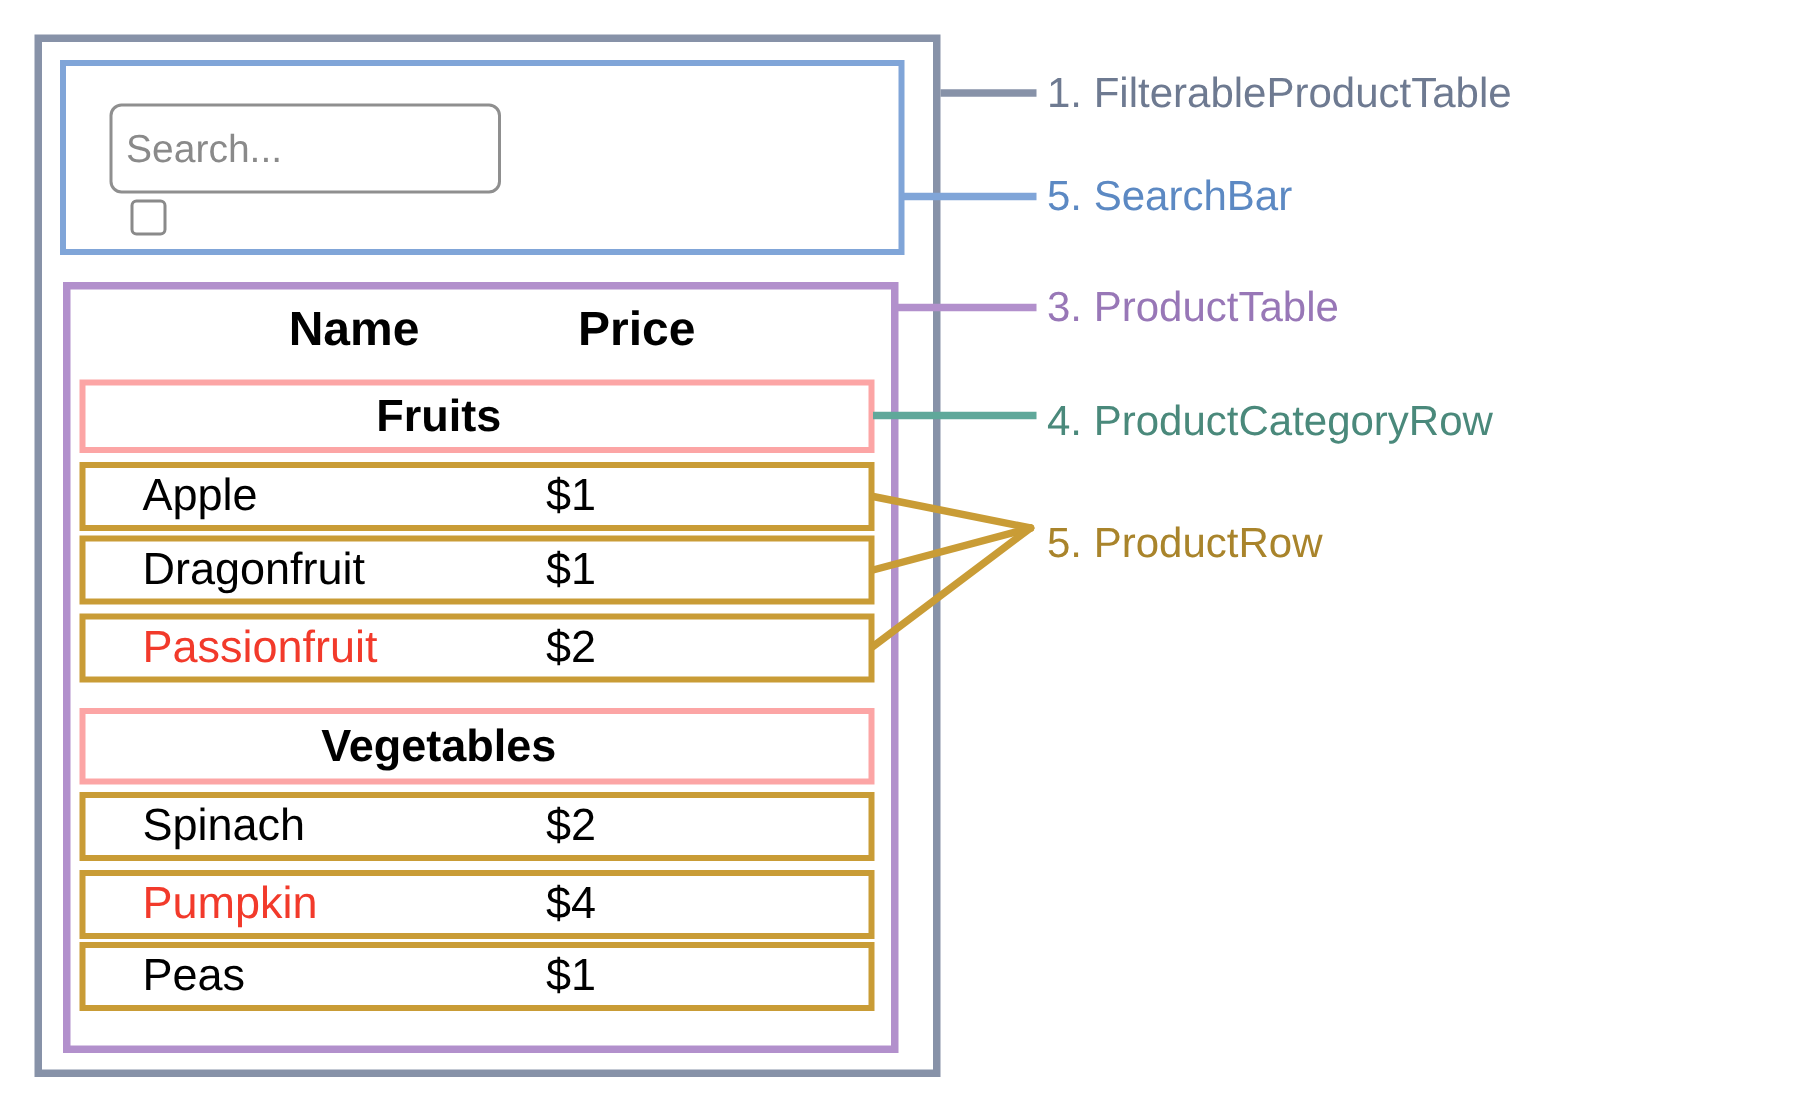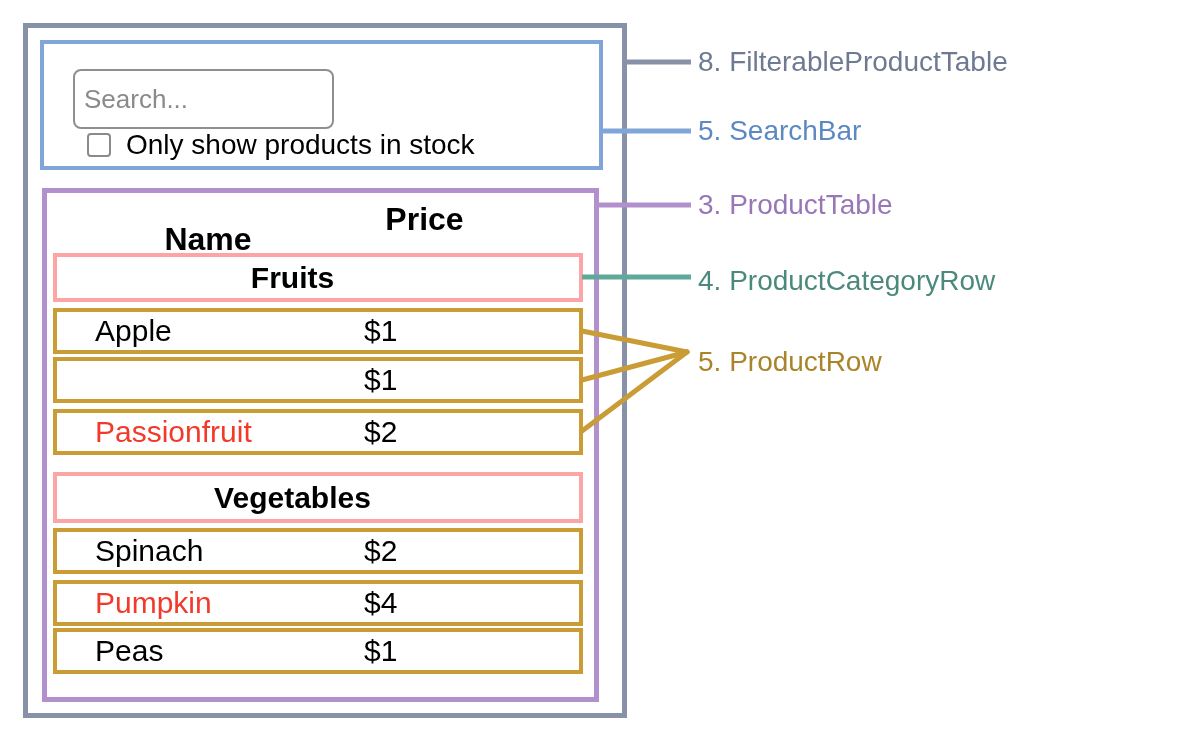--- a/index.html
+++ b/index.html
@@ -49,21 +49,21 @@
     flex: 0 0 auto;
   }
   .checkbox-label { font-size: 28px; color: #000; white-space: nowrap; }
 
   
   .col-header {
     top: 201px; height: 36px;
     display: flex; align-items: center; justify-content: center;
     font-size: 32px; font-weight: bold; color: #000;
   }
-  .col-header.name { left: 72px; width: 272px; margin-top: 20px; }
+  .col-header.name { left: 100px; width: 272px; }
   .col-header.price { left: 357px; width: 135px; }
 
   
   .category-row {
     position: absolute;
     left: 53px; width: 530px;
     border: 4px solid #fca5a5;
     background: #fff;
   }
   .category-inner {
@@ -108,37 +108,37 @@
   <div class="abs outer-box"></div>
 
   <div class="abs searchbar-box"></div>
 
   <div class="abs search-input">
     <span>Search...</span>
   </div>
 
   <div class="abs checkbox-row">
     <span class="checkbox"></span>
-    <span class="checkbox-label">Only show products in stock</span>
   </div>
 
   <div class="abs producttable-box"></div>
 
   <div class="abs col-header name">Name</div>
   <div class="abs col-header price">Price</div>
 
   <div id="rows-container">
       <div class="category-row" style="top: 253px; height: 49px;">
         <div class="category-inner">Fruits</div>
       </div>
       <div class="product-row" style="top: 308px;">
         <span class="cell name">Apple</span>
         <span class="cell price">$1</span>
       </div>
       <div class="product-row" style="top: 357px;">
+        <span class="cell name">Dragonfruit</span>
         <span class="cell price">$1</span>
       </div>
       <div class="product-row" style="top: 409px;">
         <span class="cell name" style="color: rgb(242, 58, 43);">Passionfruit</span>
         <span class="cell price">$2</span>
       </div>
       <div class="category-row" style="top: 472px; height: 51px;">
         <div class="category-inner">Vegetables</div>
       </div>
       <div class="product-row" style="top: 528px; padding-left: 20px;">
@@ -149,21 +149,21 @@
         <span class="cell name" style="color: rgb(242, 58, 43);">Pumpkin</span>
         <span class="cell price">$4</span>
       </div>
       <div class="product-row" style="top: 628px;">
         <span class="cell name">Peas</span>
         <span class="cell price">$1</span>
       </div>
     </div>
 
   <div id="legend-container">
-      <div class="legend-item" style="top: 44px; color: rgb(110, 122, 145);">8. FilterableProductTable</div>
+      <div class="legend-item" style="top: 44px; color: rgb(110, 122, 145);">1. FilterableProductTable</div>
       <div class="legend-item" style="top: 113px; color: rgb(92, 137, 195);">5. SearchBar</div>
       <div class="legend-item" style="top: 187px; color: rgb(152, 119, 183);">3. ProductTable</div>
       <div class="legend-item" style="top: 263px; color: rgb(74, 137, 123);">4. ProductCategoryRow</div>
       <div class="legend-item" style="top: 334px; color: rgb(169, 132, 43); margin-top: 10px;">5. ProductRow</div>
     </div>
 
   <svg class="connectors" viewBox="0 0 1200 744">
     <line x1="627" y1="62" x2="691" y2="62" stroke-width="5" stroke="#8792A8"></line>
     <line x1="601" y1="131" x2="691" y2="131" stroke-width="5" stroke="#80A5D8"></line>
     <line x1="597" y1="205" x2="691" y2="205" stroke-width="5" stroke="#B290CC"></line>

